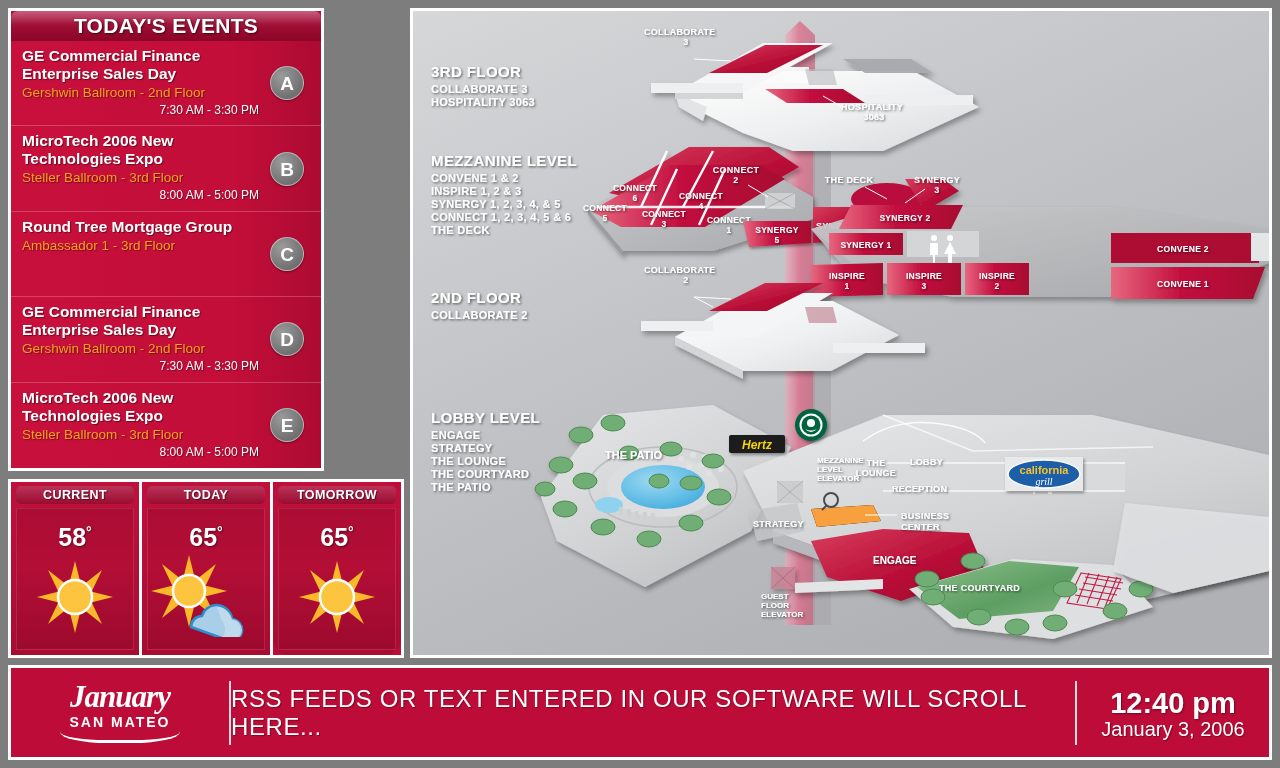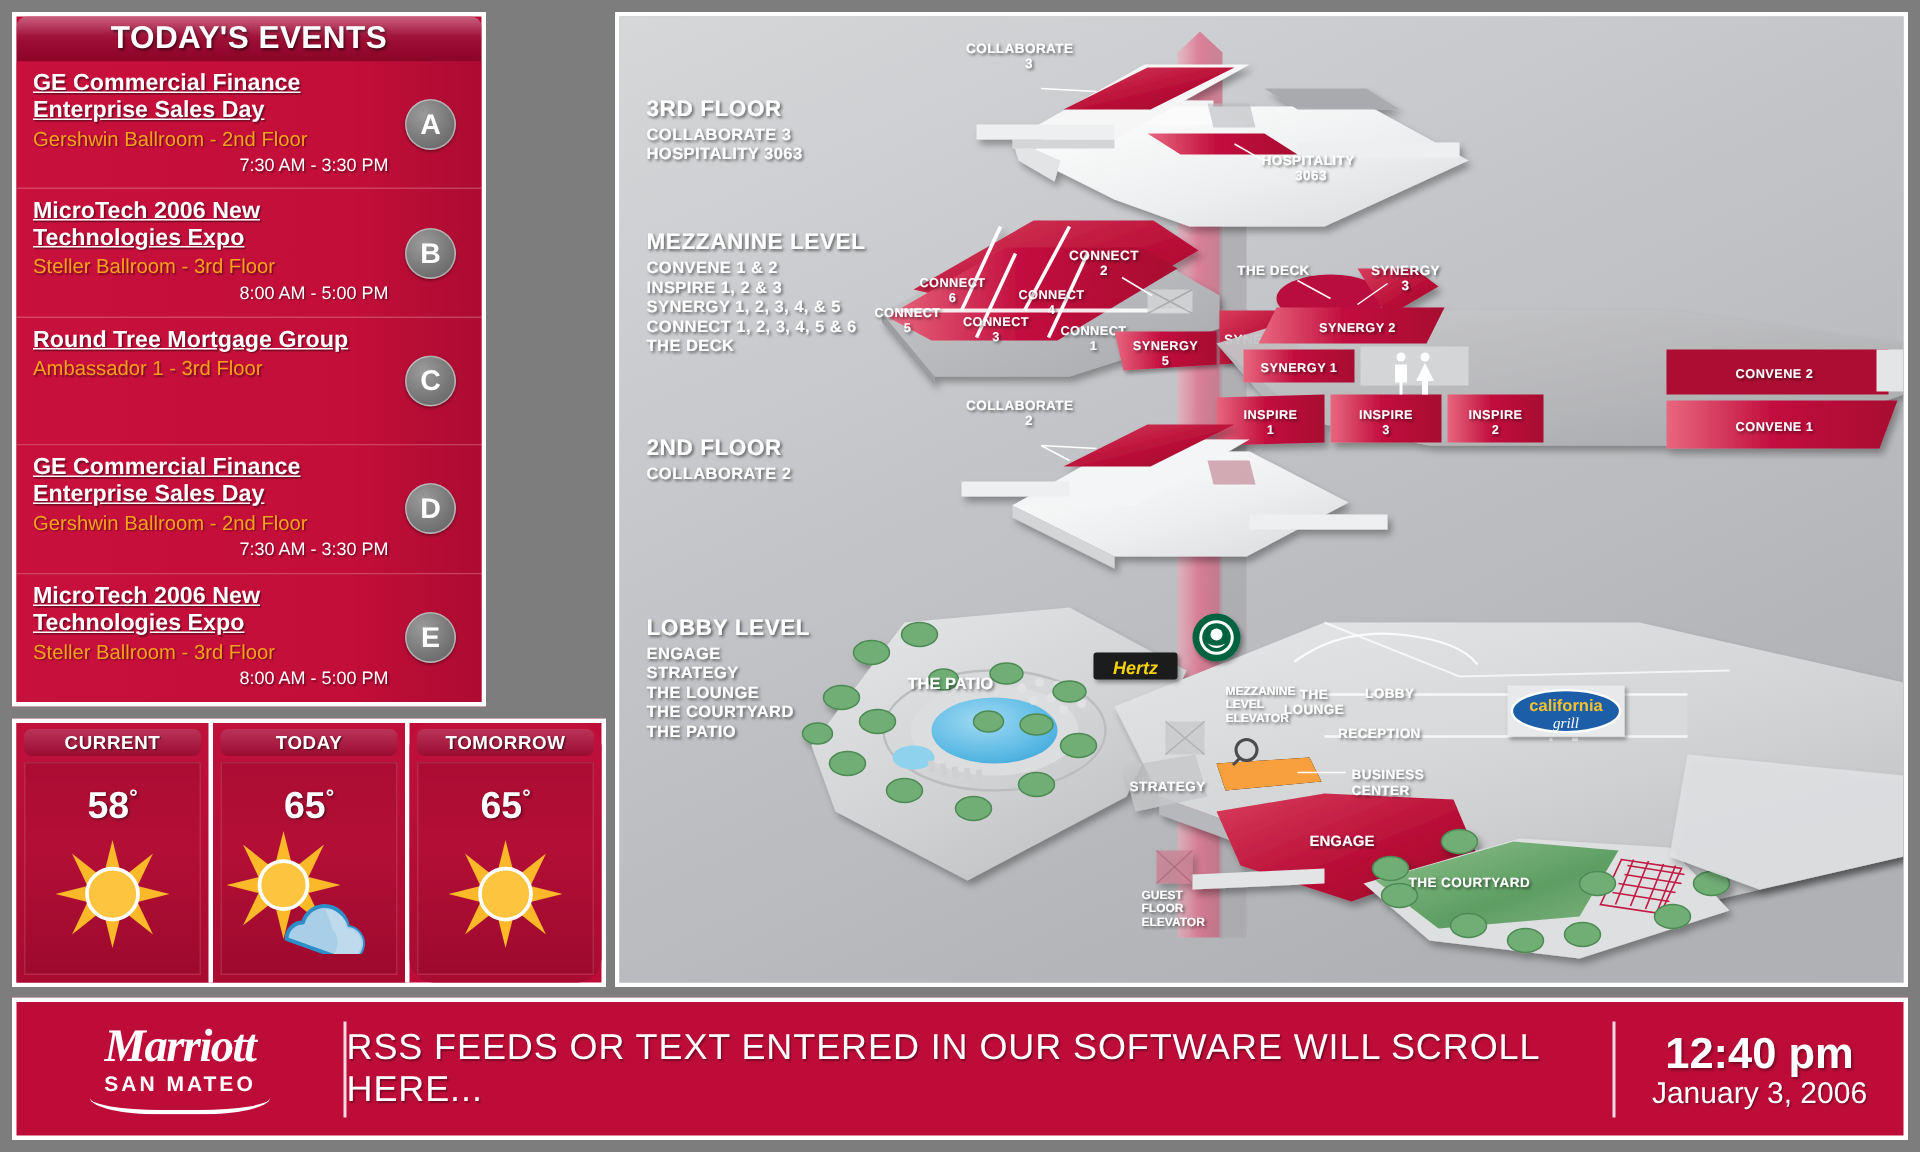--- a/index.html
+++ b/index.html
@@ -54,21 +54,21 @@
   .event-row {
     position: relative;
     height: 85.4px;
     padding: 6px 62px 0 11px;
     border-bottom: 1px solid rgba(255,255,255,.22);
     background: linear-gradient(90deg, #c8103c 0%, #c20e39 72%, #ad0b32 100%);
   }
   .event-row:last-child { border-bottom: none; }
   .ev-name {
     color: #fff; font-size: 15.5px; font-weight: bold;
-    line-height: 18px; text-shadow: 1px 1px 1px rgba(0,0,0,.45); text-decoration: underline;
+    line-height: 18px; text-shadow: 1px 1px 1px rgba(0,0,0,.45);
   }
   .ev-loc {
     color: #f7a01e; font-size: 13.5px; line-height: 18px;
     margin-top: 1px; text-shadow: 1px 1px 1px rgba(0,0,0,.4);
   }
   .ev-time {
     color: #fff; font-size: 12px; line-height: 17px;
     text-shadow: 1px 1px 1px rgba(0,0,0,.4);
     text-align: right;
   }
@@ -707,21 +707,21 @@
       </g>
 
       <g>
         <line class="lead" x1="281" y1="286" x2="300" y2="296"></line>
       </g>
     </svg>
   </div>
 
   <div id="bottom-bar">
     <div id="logo-area">
-      <div id="logo-mark">Marriott</div>
+      <div id="logo-mark">January</div>
       <div id="logo-sub">SAN MATEO</div>
       <div id="logo-swoosh"></div>
     </div>
     <div class="bar-divider"></div>
     <div id="ticker-area">
       <div id="ticker-text">RSS FEEDS OR TEXT ENTERED IN OUR SOFTWARE WILL SCROLL HERE...</div>
     </div>
     <div class="bar-divider"></div>
     <div id="clock-area">
       <div id="clock-time">12:40 pm</div>

